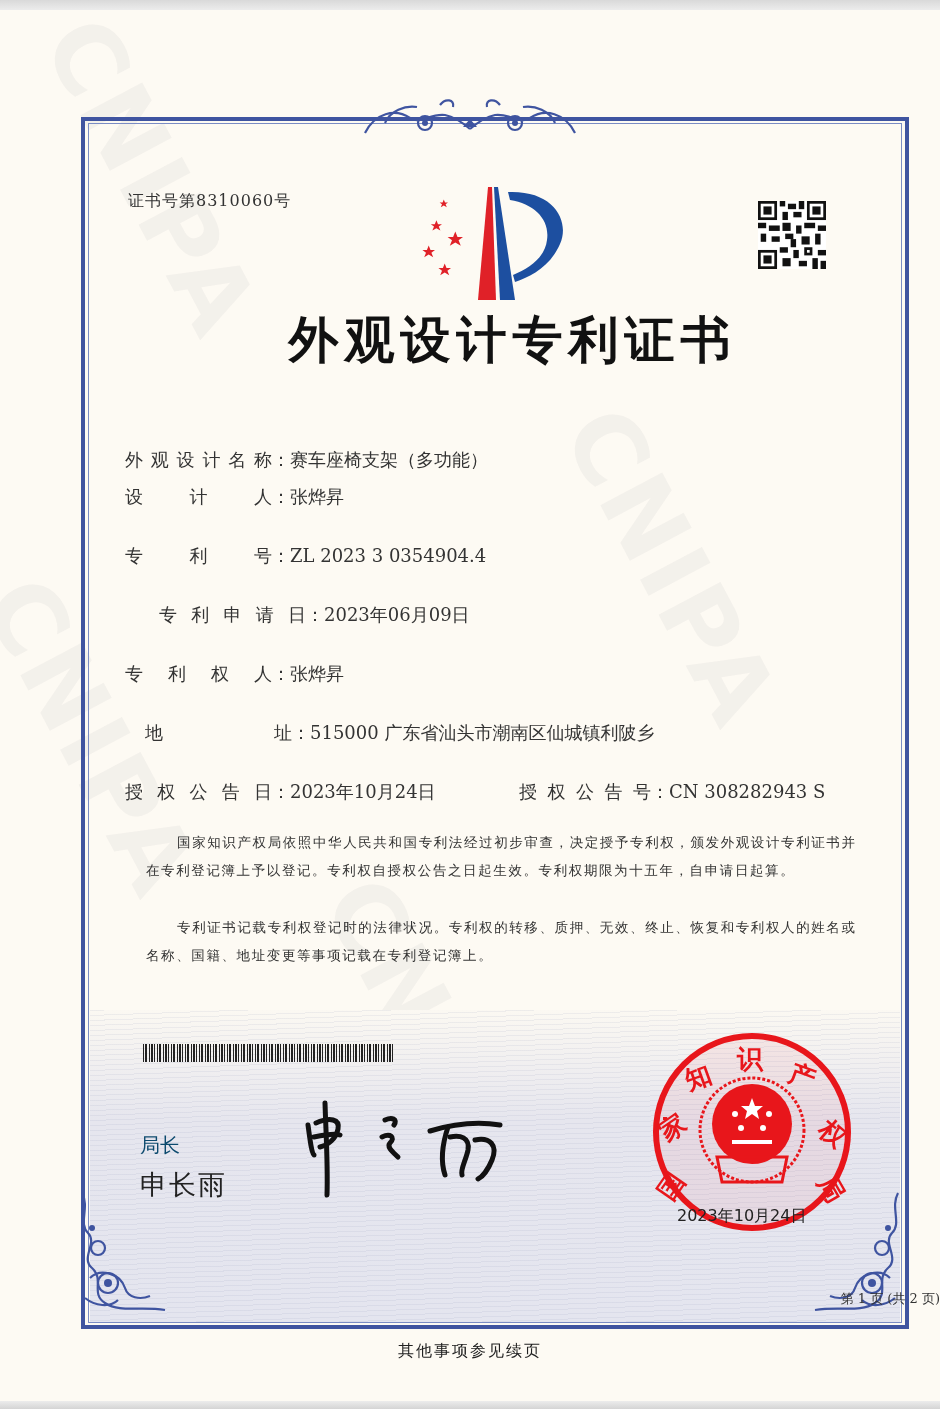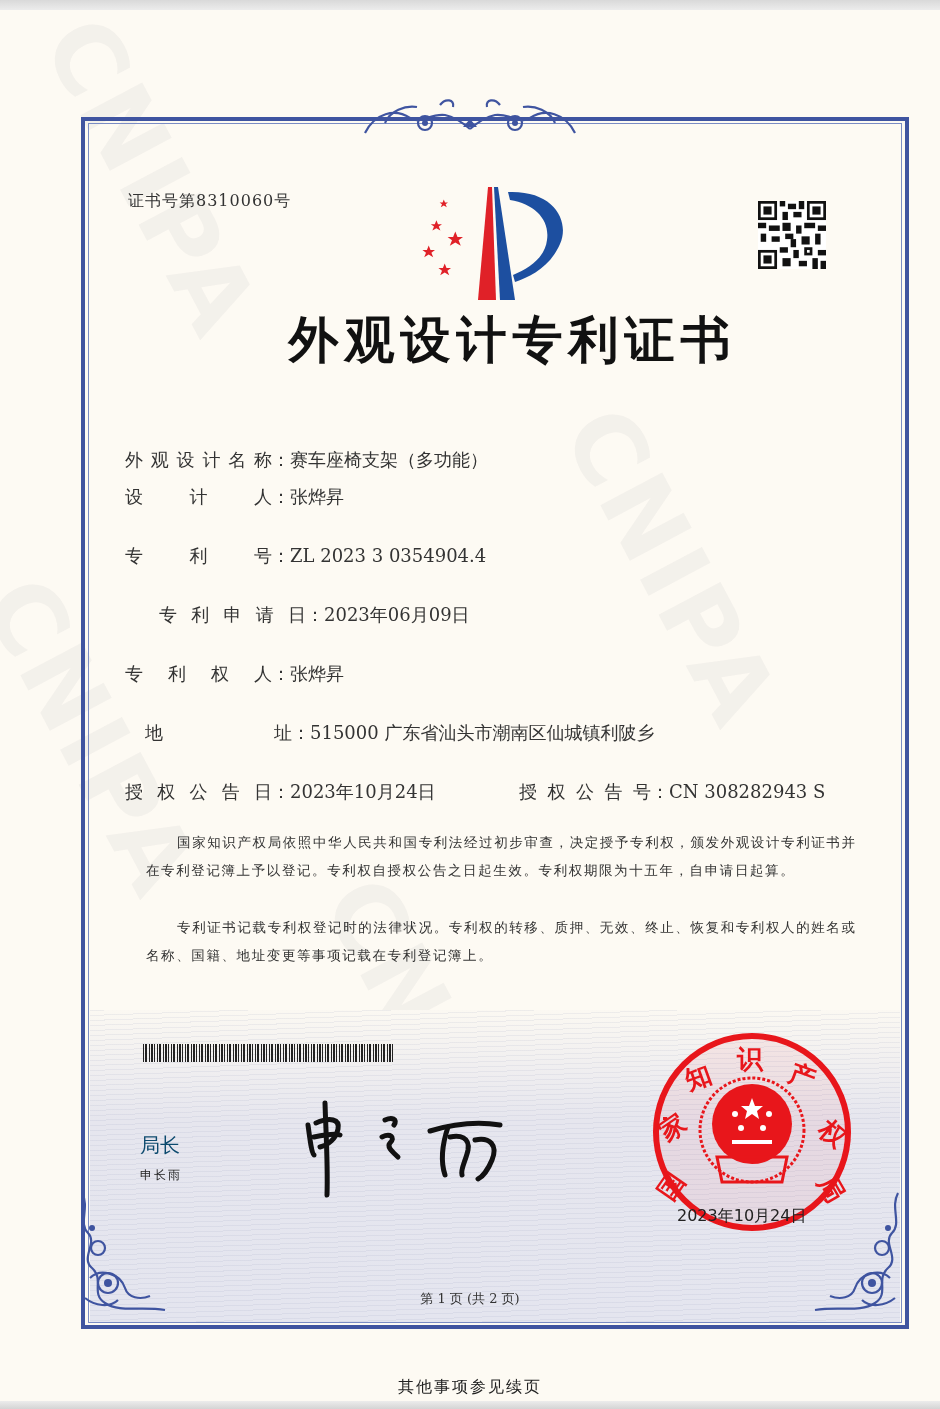--- a/index.html
+++ b/index.html
@@ -90,35 +90,35 @@
       #222 0 1px, transparent 1px 2px, #222 2px 3px, #222 3px 4px, transparent 4px 6px,
       #222 6px 7px, transparent 7px 8px, #222 8px 10px, transparent 10px 11px,
       #222 11px 12px, transparent 12px 14px);
   }
   .director-title {
     position: absolute; left: 140px; top: 1132px;
     font-family: "DejaVu Sans", sans-serif; font-size: 20px; color: #0c4a6e;
   }
   .director-name {
     position: absolute; left: 140px; top: 1167px;
-    font-family: "DejaVu Sans", sans-serif; font-size: 12px; color: #222; letter-spacing: 2px;
+    font-family: "DejaVu Sans", sans-serif; font-size: 27px; color: #222; letter-spacing: 2px;
   }
   .signature { position: absolute; left: 300px; top: 1095px; width: 210px; height: 110px; }
   .seal { position: absolute; left: 637px; top: 1032px; width: 230px; height: 210px; }
   .seal-date {
     position: absolute; left: 677px; top: 1206px;
     font-family: "DejaVu Sans", sans-serif; font-size: 16px; color: #222;
   }
   .page-no {
-    position: absolute; left: 0; width: 940px; top: 1290px; text-align: center;
+    position: absolute; left: 0; width: 940px; top: 1290px; text-align: right;
     font-size: 13px; color: #333;
   }
   .see-next {
     position: absolute; left: 0; width: 940px; top: 1341px; text-align: center;
-    font-size: 16px; color: #222; letter-spacing: 2px; margin-top: 36px;
+    font-size: 16px; color: #222; letter-spacing: 2px;
   }
 </style>
 </head>
 <body>
 
 <div class="topbar"></div>
 
 <div class="watermark" style="left:120px; top:0px;">CNIPA</div>
 <div class="watermark" style="left:640px; top:390px;">CNIPA</div>
 <div class="watermark" style="left:400px; top:860px;">CNIPA</div>

